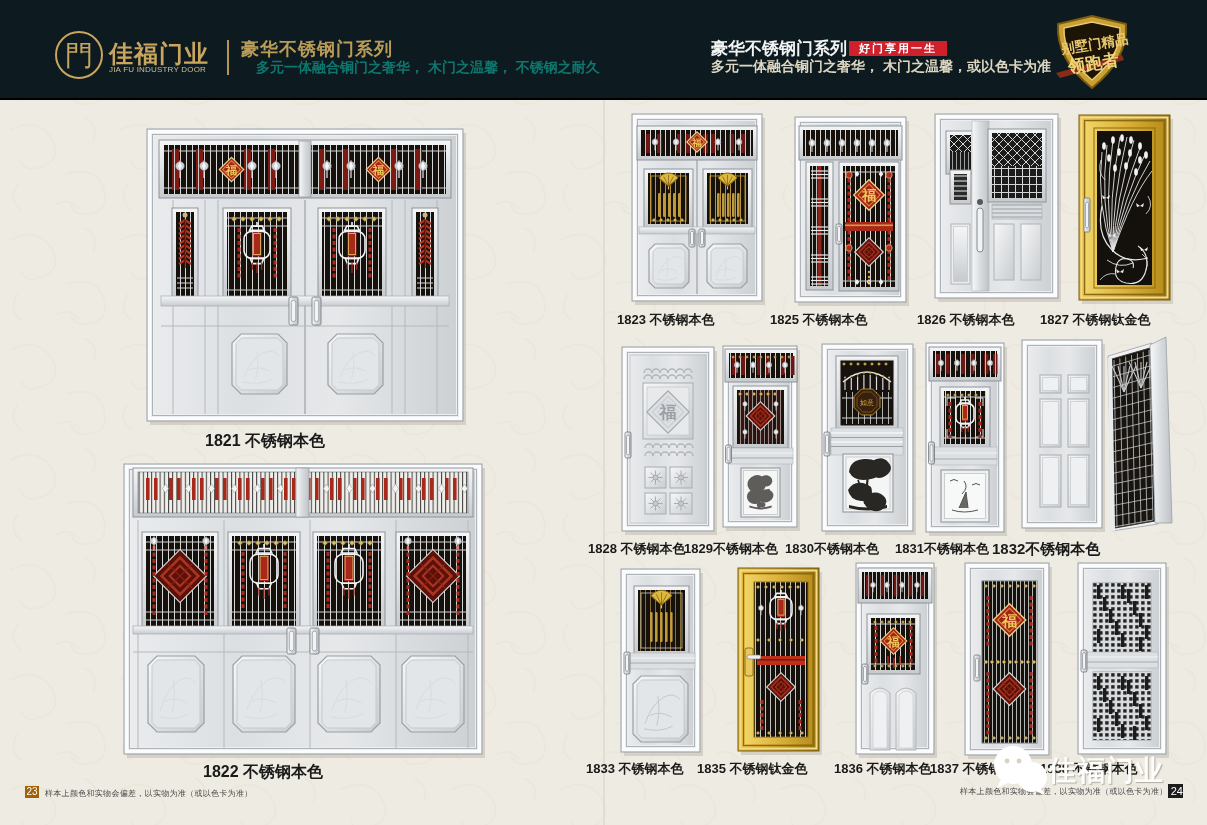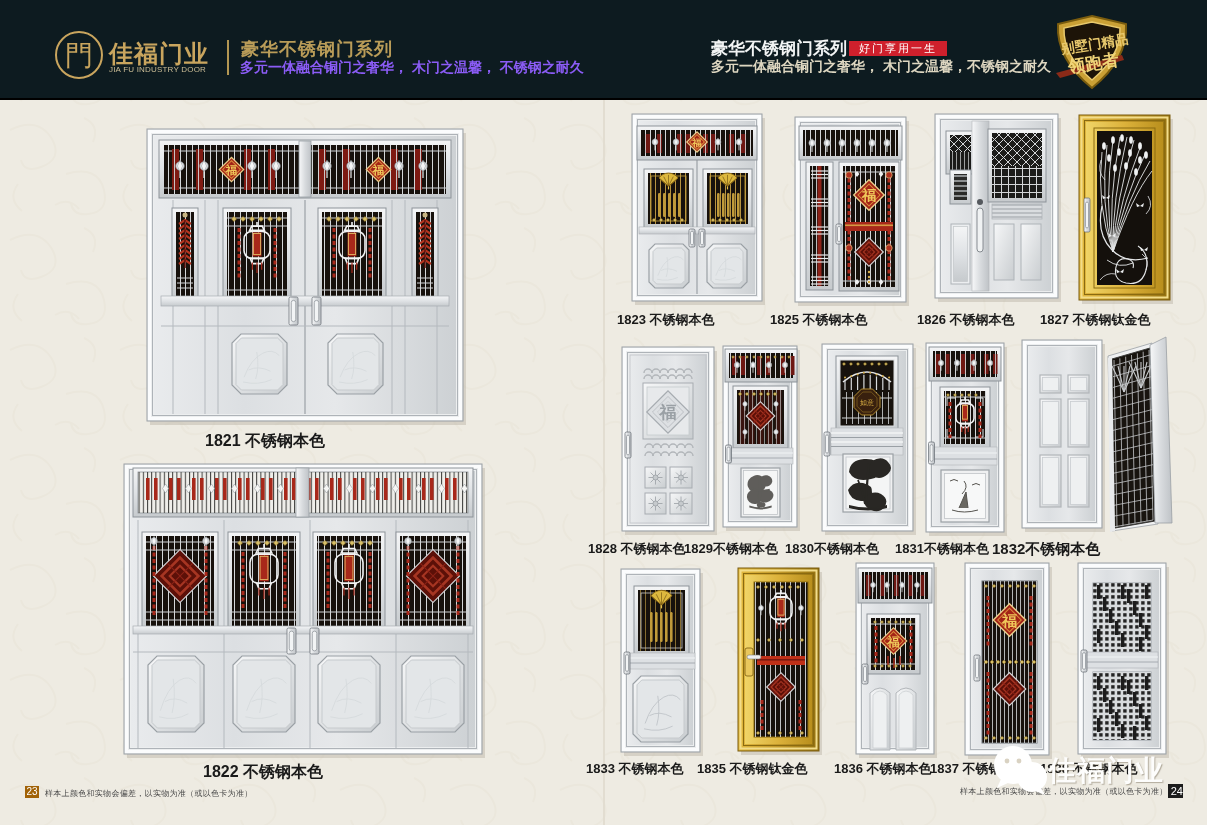--- a/index.html
+++ b/index.html
@@ -36,27 +36,27 @@
 </svg>
 
 <div class="abs" style="left:109px;top:38px;font-size:24px;font-weight:bold;color:#c9a55e;letter-spacing:1px;white-space:nowrap">佳福门业</div>
 
 <div class="abs" style="left:109px;top:65px;font-size:8px;color:#cbbd96;letter-spacing:.2px;white-space:nowrap">JIA FU INDUSTRY DOOR</div>
 
 <div class="abs" style="left:227px;top:40px;width:2px;height:35px;background:#b39753"></div>
 
 <div class="abs" style="left:241px;top:37px;font-size:18px;font-weight:bold;color:#b99c58;letter-spacing:1px">豪华不锈钢门系列</div>
 
-<div class="abs" style="left:240px;top:59px;font-size:14px;font-weight:bold;color:#8b5cf6">多元一体融合铜门之奢华， 木门之温馨， 不锈钢之耐久</div>
+<div class="abs" style="left:256px;top:59px;font-size:14px;font-weight:bold;color:#0f766e">多元一体融合铜门之奢华， 木门之温馨， 不锈钢之耐久</div>
 
 <div class="abs" style="left:711px;top:37px;font-size:17px;font-weight:bold;color:#f2f4f4;letter-spacing:0px">豪华不锈钢门系列</div>
 
-<div class="abs" style="left:849px;top:41px;width:98px;height:15px;background:#cf202c;color:#fff;font-size:11px;font-weight:normal;text-align:center;line-height:15px;letter-spacing:2px">好门享用一生</div>
-
-<div class="abs" style="left:711px;top:58px;font-size:14px;font-weight:bold;color:#ddd6c0">多元一体融合铜门之奢华， 木门之温馨，不锈钢之耐久</div>
+<div class="abs" style="left:849px;top:41px;width:98px;height:15px;background:#cf202c;color:#fff;font-size:11px;font-weight:bold;text-align:center;line-height:15px;letter-spacing:2px">好门享用一生</div>
+
+<div class="abs" style="left:711px;top:58px;font-size:14px;font-weight:bold;color:#ddd6c0">多元一体融合铜门之奢华， 木门之温馨，或以色卡为准</div>
 
 <svg class="abs" style="left:1052px;top:11px" width="110" height="86">
 <path d="M40 5 L74 13 Q76 48 40 77 Q4 48 6 13 Z" fill="#caa035" stroke="#7a5c0e" stroke-width="2"></path>
 <path d="M40 11 L68 17 Q69 45 40 69 Q11 45 12 17 Z" fill="#1d1408" stroke="#e8c96d" stroke-width="1.5"></path>
 <path d="M4 62 L70 44 L72 49 L8 67 Z" fill="#8a2a18"></path>
 <text x="10" y="38" font-size="13.5" font-weight="bold" fill="#e8c96d" transform="rotate(-9 40 40)">别墅门精品</text>
 <text x="14" y="58" font-size="17" font-weight="bold" fill="#f0d478" transform="rotate(-9 40 40)">领跑者</text>
 </svg>
 
 <svg class="abs" style="left:0;top:0" width="1207" height="825">

